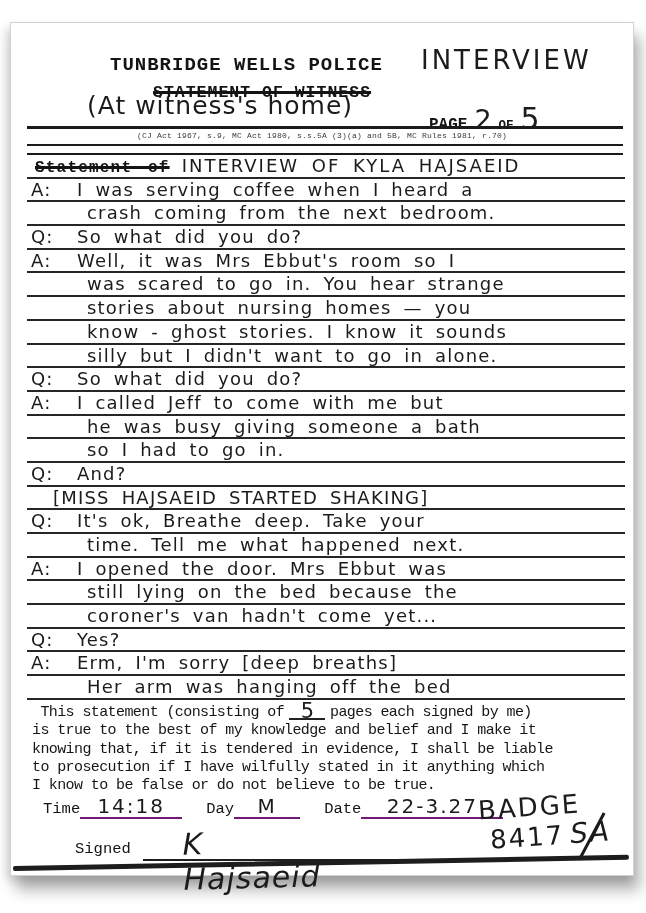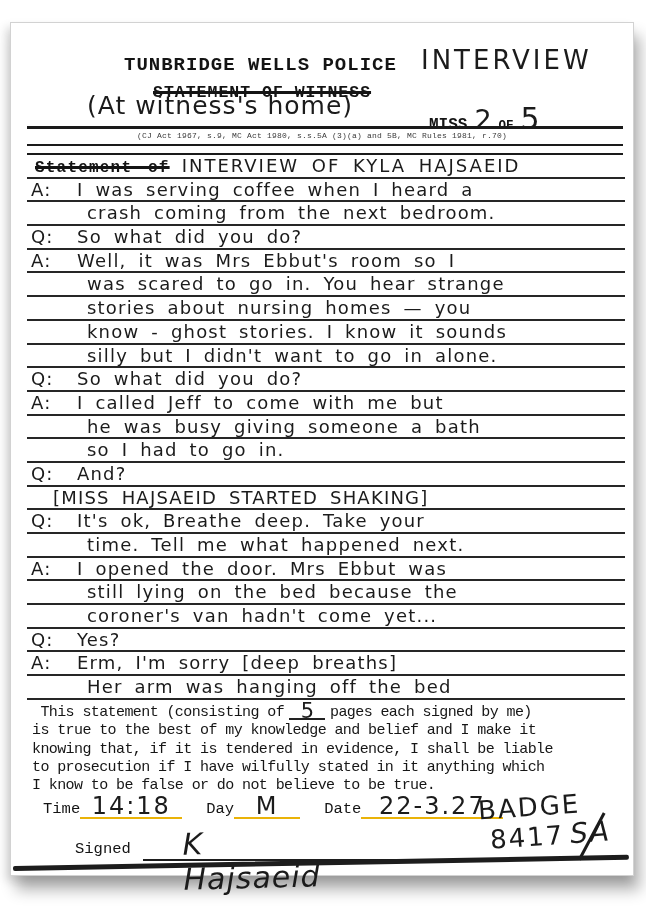--- a/index.html
+++ b/index.html
@@ -25,21 +25,21 @@
     transform: rotate(-1.05deg);
     transform-origin: left center;
     border-radius: 2px;
   }
 
   .typed { font-family: "Liberation Mono", "DejaVu Sans Mono", monospace; color: #141414; }
   .hand  { font-family: "DejaVu Sans", sans-serif; color: #1b1b1b; }
 
   
   .force-title {
-    position: absolute; left: 113px; top: 31px;
+    position: absolute; left: 99px; top: 31px;
     font-size: 19px; font-weight: bold; letter-spacing: 1px;
   }
   .interview-note {
     position: absolute; left: 410px; top: 22px;
     font-size: 26px; letter-spacing: 3px;
   }
   .struck-subtitle {
     position: absolute; left: 142px; top: 60px;
     font-size: 16.5px; font-weight: bold; letter-spacing: 1px;
     text-decoration: line-through;
@@ -108,22 +108,22 @@
     margin: 0 5px; vertical-align: -2px;
   }
 
   
   .time-row {
     position: absolute; left: 32px; top: 772px;
     display: flex; align-items: flex-end;
   }
   .time-row .typed { font-size: 15.5px; line-height: 20px; }
   .blank {
-    border-bottom: 2px solid #eab308; text-align: center;
-    font-size: 24px; line-height: 22px; letter-spacing: 2px;
+    border-bottom: 2px solid #701a75; text-align: center;
+    font-size: 20px; line-height: 22px; letter-spacing: 2px;
   }
   .blank.time { width: 102px; margin-right: 24px; }
   .blank.day  { width: 66px;  margin-right: 24px; }
   .blank.date { width: 142px; }
 
   .signed-row { position: absolute; left: 20px; top: 816px; margin-left: 44px; }
   .signed-row .typed { font-size: 15.5px; }
   .signed-line {
     position: absolute; left: 68px; top: 20px;
     width: 316px; border-bottom: 2.5px solid #1e1e1e;
@@ -155,21 +155,21 @@
 
 <div class="stage">
   <div class="paper">
 
     <div class="force-title typed">TUNBRIDGE WELLS POLICE</div>
     <div class="interview-note hand">INTERVIEW</div>
     <div class="struck-subtitle typed">STATEMENT OF WITNESS</div>
     <div class="location-note hand">(At witness's home)</div>
 
     <div class="page-group">
-      <span class="typed">MISS</span>
+      <span class="typed">PAGE</span>
       <span class="page-num hand">2</span>
       <span class="typed of">OF</span>
       <span class="page-total hand">5</span>
     </div>
 
     <div class="rule-a"></div>
     <div class="legal-citation typed">(CJ Act 1967, s.9, MC Act 1980, s.s.5A (3)(a) and 5B, MC Rules 1981, r.70)</div>
     <div class="rule-b"></div>
 
     <div class="rows">

